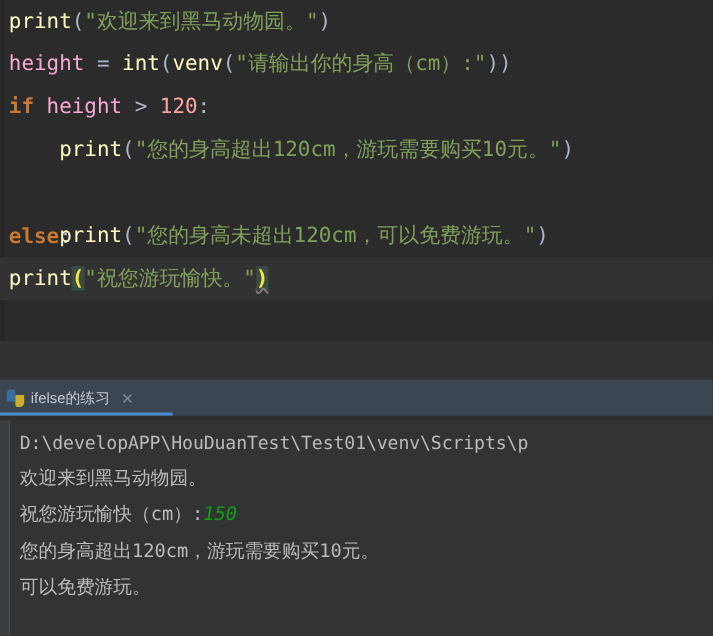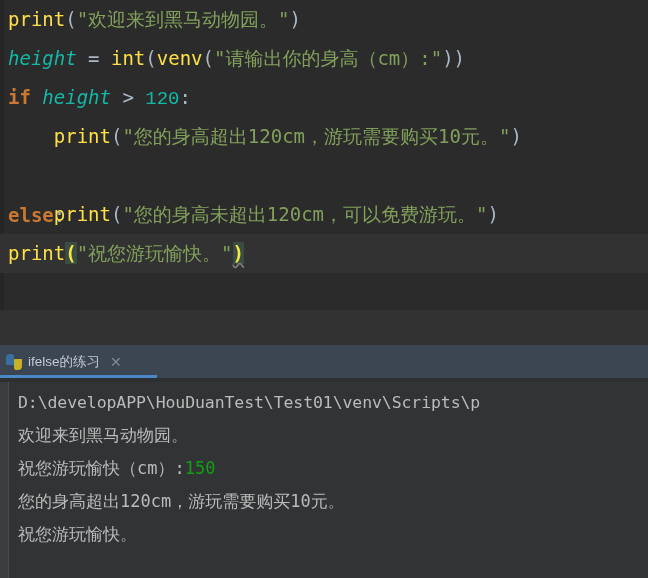--- a/index.html
+++ b/index.html
@@ -40,26 +40,26 @@
     white-space: pre;
     font-family: "DejaVu Sans Mono", monospace;
     font-size: 19px;
     color: #a9b7c6;
     padding-left: 8px;
     box-sizing: border-box;
   }
   .code-line.current {
     background: #323232;
   }
-  .tok-builtin { color: #fde047; }
+  .tok-builtin { color: #fef9c3; }
   .tok-punc    { color: #a9b7c6; }
   .tok-string  { color: #81a05b; }
   .tok-kw      { color: #cc7832; font-weight: bold; }
-  .tok-num     { color: #14b8a6; font-family: Liberation Mono, monospace; }
-  .tok-ident   { color: #14b8a6; font-style: italic; }
+  .tok-num     { color: #fca5a5; }
+  .tok-ident   { color: #f9a8d4; }
   .tok-op      { color: #a9b7c6; }
   .brace-match {
     color: #f5e642;
     background: #3b4c42;
     font-weight: bold;
   }
   .brace-match.wavy {
     text-decoration: underline wavy #7a7a7a;
     text-decoration-skip-ink: none;
     text-underline-offset: 2px;
@@ -161,20 +161,21 @@
     color: #bbbbbb;
     font-family: "DejaVu Sans Mono", monospace;
     font-size: 17px;
   }
   .out-line.mono-path {
     font-size: 16.5px;
     letter-spacing: -0.1px;
   }
   .user-input {
     color: #11a011;
+    font-style: italic;
   }
 </style>
 </head>
 <body>
 
 <div id="editor">
   <div id="editor-left-strip"></div>
   <div id="editor-lines">
       <div class="code-line" style="top: 0px;"><span class="tok-builtin">print</span><span class="tok-punc">(</span><span class="tok-string">"欢迎来到黑马动物园。"</span><span class="tok-punc">)</span></div>
       <div class="code-line" style="top: 39px;"><span class="tok-ident">height</span><span class="tok-op"> = </span><span class="tok-builtin">int</span><span class="tok-punc">(</span><span class="tok-builtin">venv</span><span class="tok-punc">(</span><span class="tok-string">"请输出你的身高（cm）:"</span><span class="tok-punc">))</span></div>
@@ -201,15 +202,15 @@
 <div id="tab-underline"></div>
 <div id="tabbar-bottom-rule"></div>
 
 <div id="console">
   <div id="console-gutter"></div>
   <div id="console-lines">
       <div class="out-line mono-path" style="top: 4px;"><span>D:\developAPP\HouDuanTest\Test01\venv\Scripts\p</span></div>
       <div class="out-line" style="top: 37px;"><span>欢迎来到黑马动物园。</span></div>
       <div class="out-line" style="top: 70px;"><span>祝您游玩愉快（cm）:</span><span class="user-input">150</span></div>
       <div class="out-line" style="top: 103px;"><span>您的身高超出120cm，游玩需要购买10元。</span></div>
-      <div class="out-line" style="top: 136px;"><span>祝您游玩愉快。</span></div>
+      <div class="out-line" style="top: 136px;"><span>可以免费游玩。</span></div>
     </div>
 </div>
 
 </body></html>

